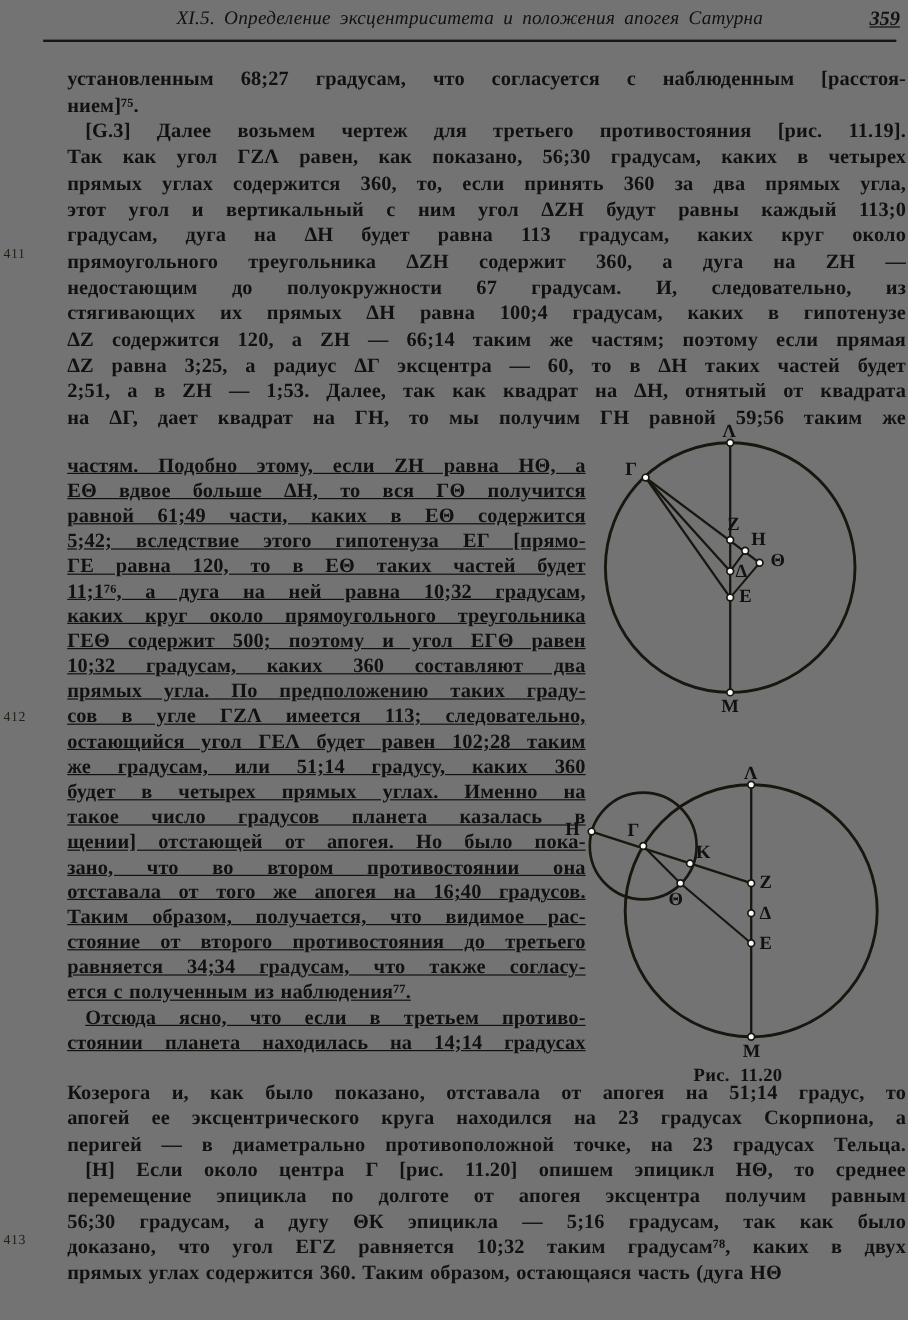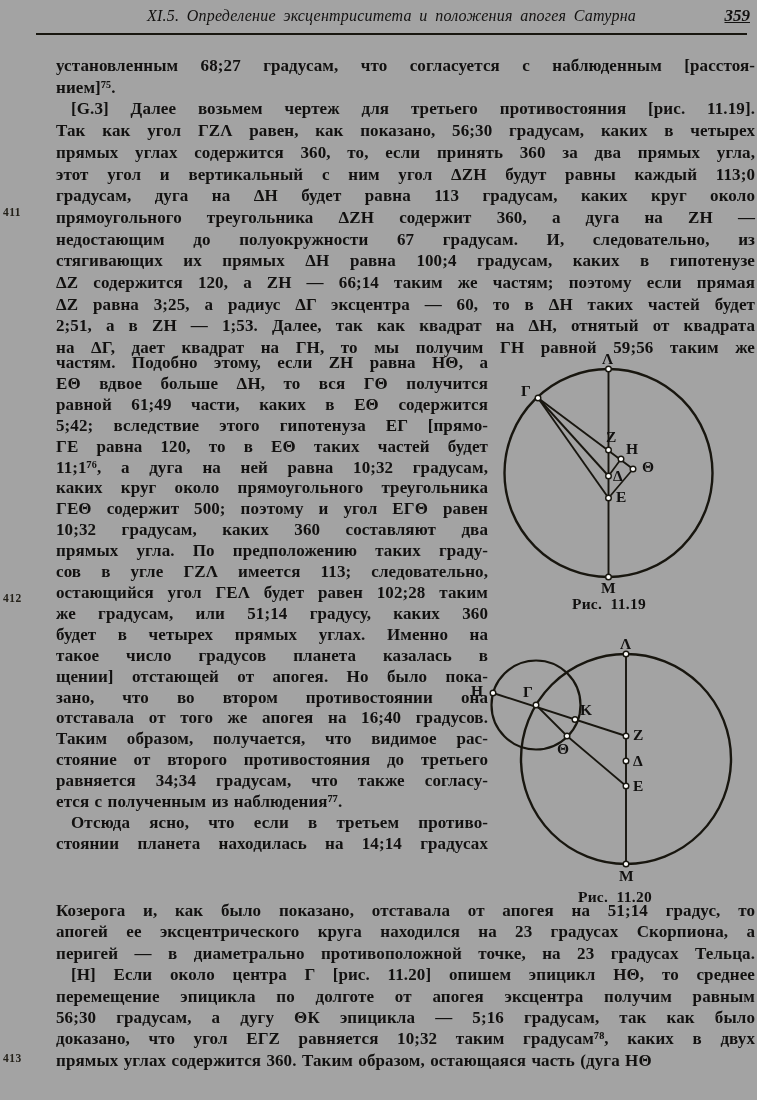--- a/index.html
+++ b/index.html
@@ -1,29 +1,29 @@
 <!DOCTYPE html>
 <html><head>
 <meta charset="utf-8">
 <style>
   html,body{margin:0;padding:0;background:#e8e8e4;}
-  .page{position:relative;width:757px;height:1100px;background:#a3a3a3;overflow:hidden;
+  .page{position:relative;width:757px;height:1100px;background:#737373;overflow:hidden;
         font-family:"Liberation Serif","DejaVu Serif",serif;color:#121110;}
   
   .header-title{position:absolute;top:7px;left:147px;width:489px;font-size:16px;font-style:italic;
         font-weight:500;text-align:justify;text-align-last:justify;white-space:normal;letter-spacing:.2px;}
   .page-number{position:absolute;top:6px;left:714px;width:36px;font-size:17px;font-style:italic;font-weight:700;text-align:right;text-decoration:underline;}
   .header-rule{position:absolute;top:33px;left:36px;width:711px;height:2.4px;background:#18160f;}
   
-  .marginal{position:absolute;left:3px;width:28px;font-size:11.5px;font-weight:700;letter-spacing:.5px;color:#232018;}
-  .m1{top:206px}.m2{top:592px}.m3{top:1052px}
+  .marginal{position:absolute;left:3px;width:28px;font-size:11.5px;font-weight:400;letter-spacing:.5px;color:#232018;}
+  .m1{top:206px}.m2{top:592px}.m3{top:1028px}
   
   .tblock{position:absolute;left:36px;font-size:17px;font-weight:700;letter-spacing:.1px;word-spacing:1px;margin-left:20px;}
   .wide1{top:55px;width:699px;line-height:21.7px;}
-  .narrow{top:353px;width:432px;line-height:20.9px;}
+  .narrow{top:378px;width:432px;line-height:20.9px;text-decoration:underline;}
   .wide2{top:900px;width:699px;line-height:21.4px;}
   .tline{text-align:justify;text-align-last:justify;}
   .tline.end{text-align-last:left;}
   .tline.indent{text-indent:15px;}
   
   .fig{position:absolute;}
   .fig svg{display:block;}
   .figcap{position:absolute;font-size:15.5px;font-weight:700;text-align:center;white-space:pre;letter-spacing:.3px;}
   .cap1{top:595px;left:494px;width:230px;}
   .cap2{top:888px;left:470px;width:290px;}
@@ -126,21 +126,20 @@
         <text x="27" y="44">Γ</text>
         <text x="112" y="90">Z</text>
         <text x="132" y="102">H</text>
         <text x="148" y="120">Θ</text>
         <text x="119" y="129">Δ</text>
         <text x="122" y="150">E</text>
         <text x="107" y="241">М</text>
       </g>
     </svg>
   </div>
-  <div class="figcap cap1">Рис.  11.19</div>
 
   <div class="fig" style="left:460px;top:636px;">
     <svg width="290" height="248" viewBox="0 0 290 248">
       <g stroke="#18160f" fill="none">
         <circle cx="166" cy="123" r="105" stroke-width="2.4"></circle>
         <circle cx="76" cy="69" r="44.5" stroke-width="2.2"></circle>
         <line x1="166" y1="18" x2="166" y2="228" stroke-width="1.9"></line>
         <line x1="33" y1="57" x2="166" y2="100" stroke-width="1.9"></line>
         <line x1="76" y1="69" x2="107" y2="100" stroke-width="1.8"></line>
         <line x1="107" y1="100" x2="166" y2="150" stroke-width="1.8"></line>

